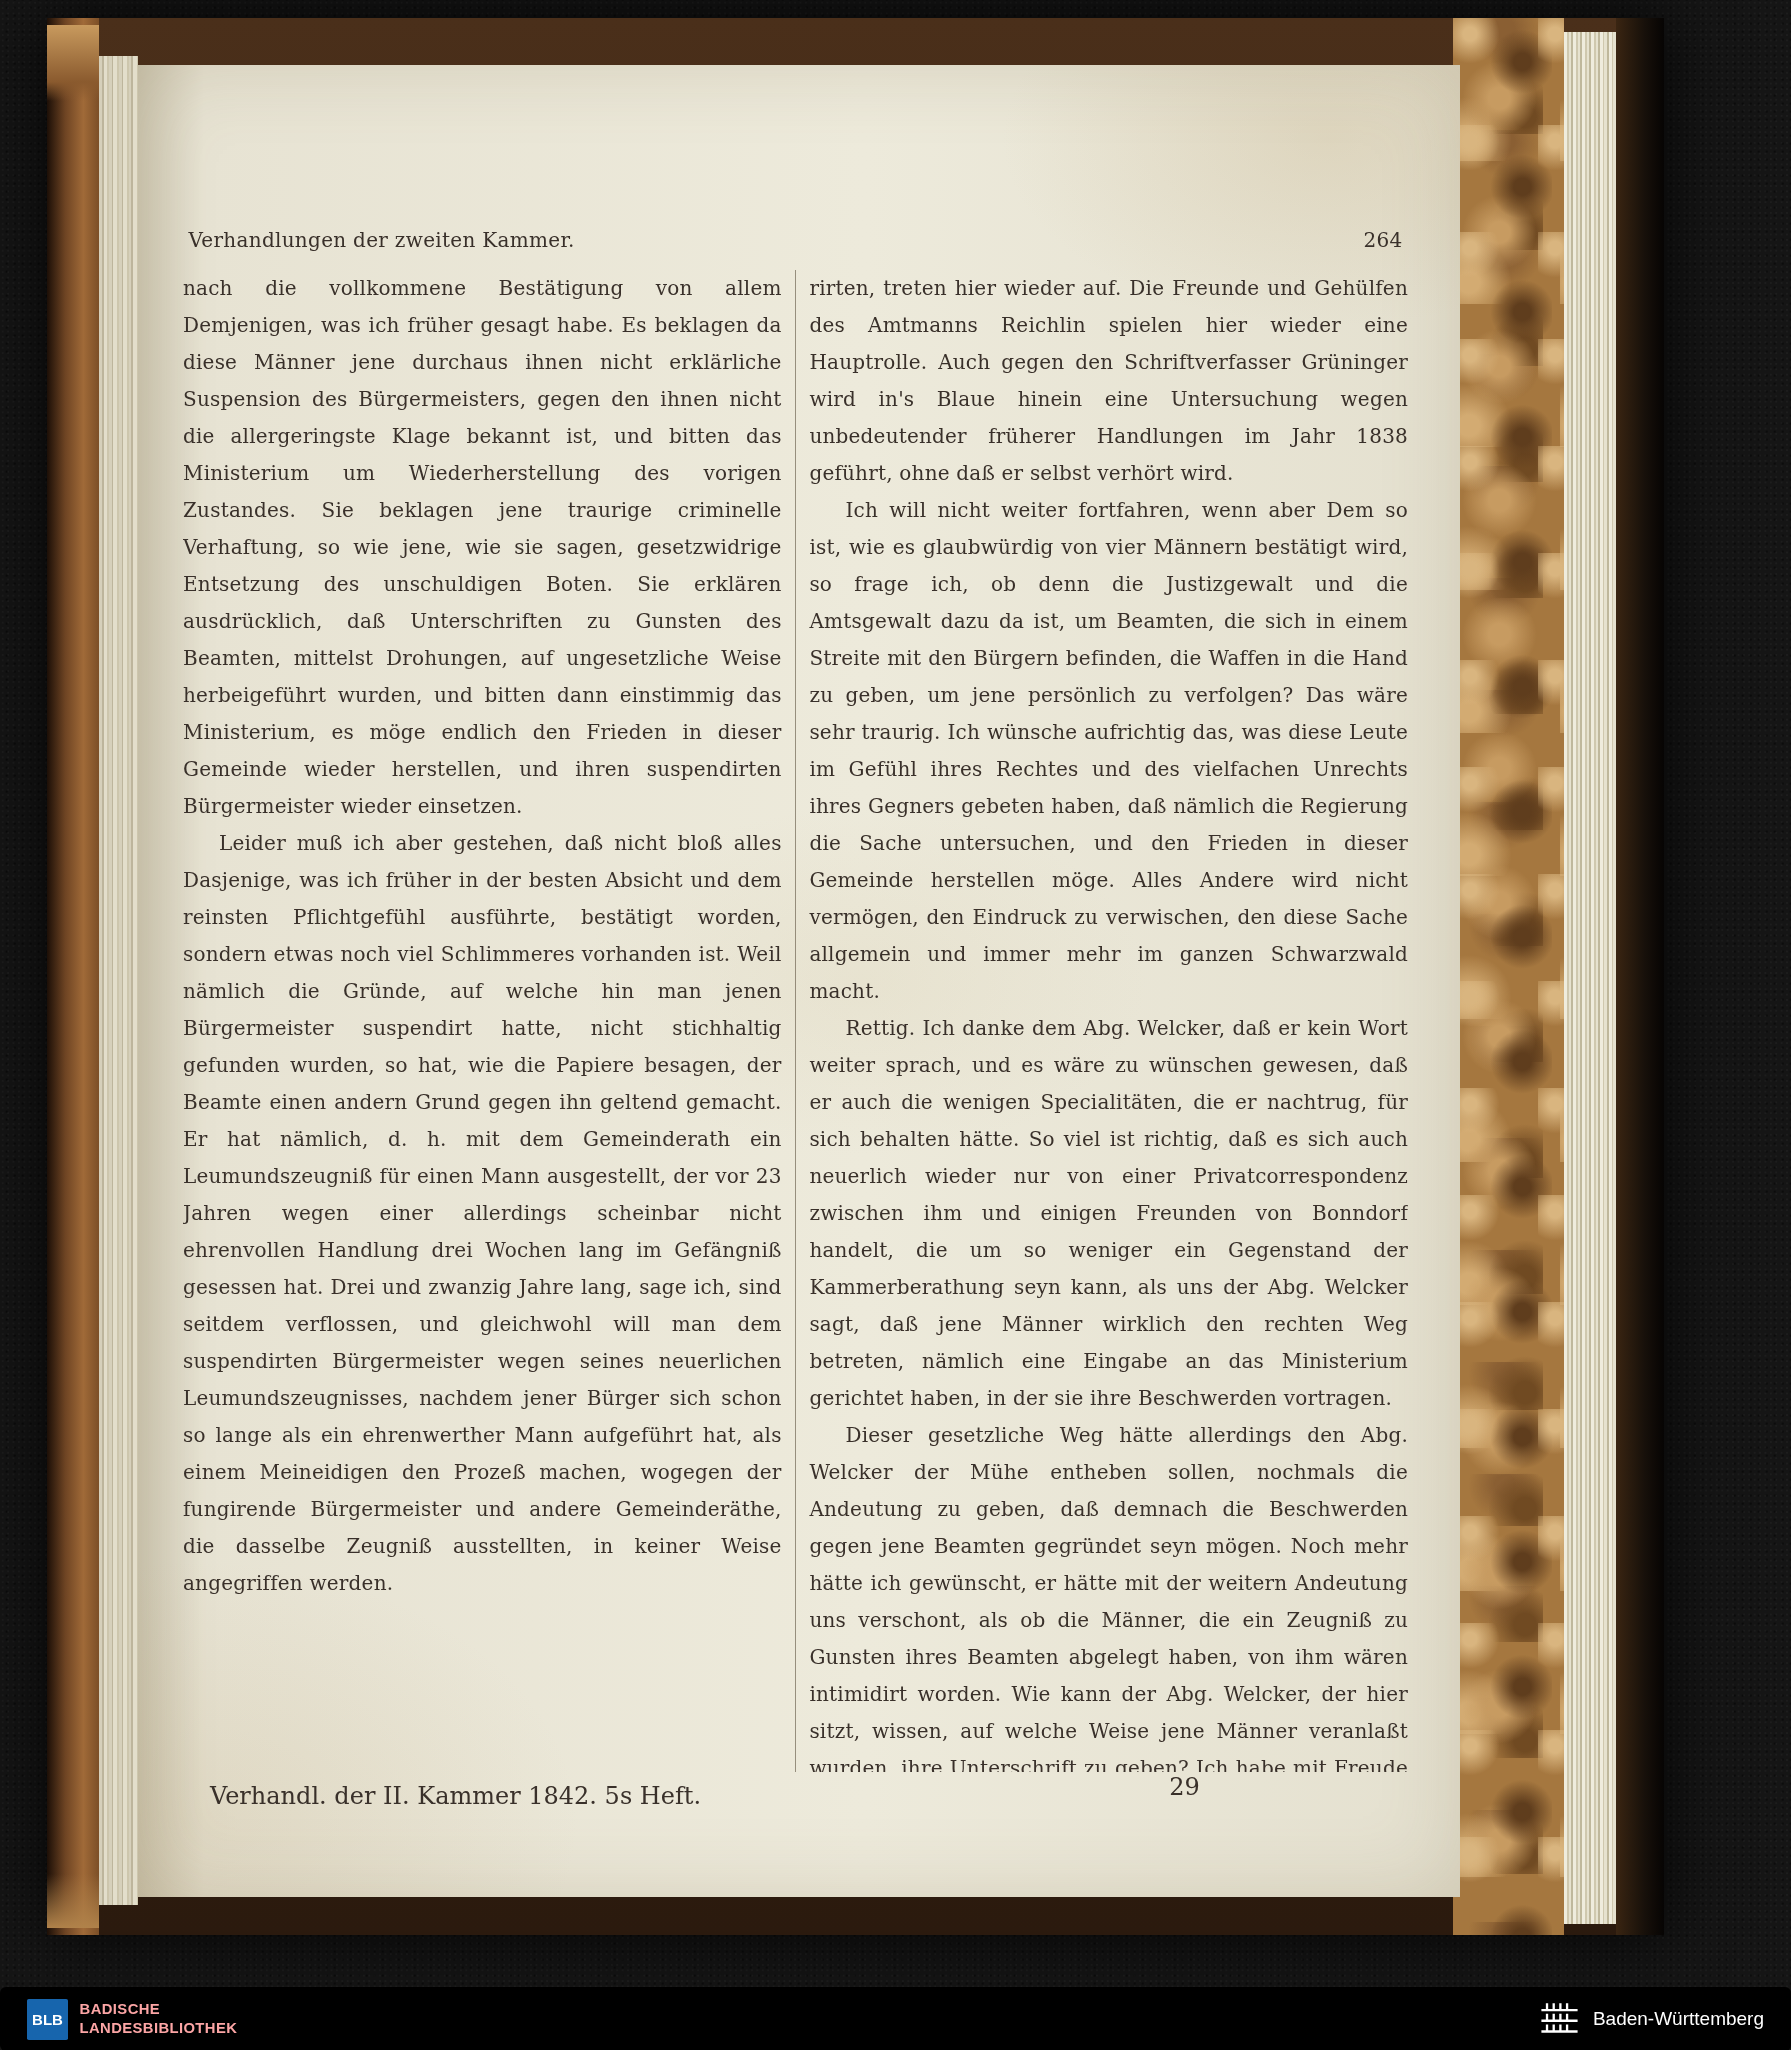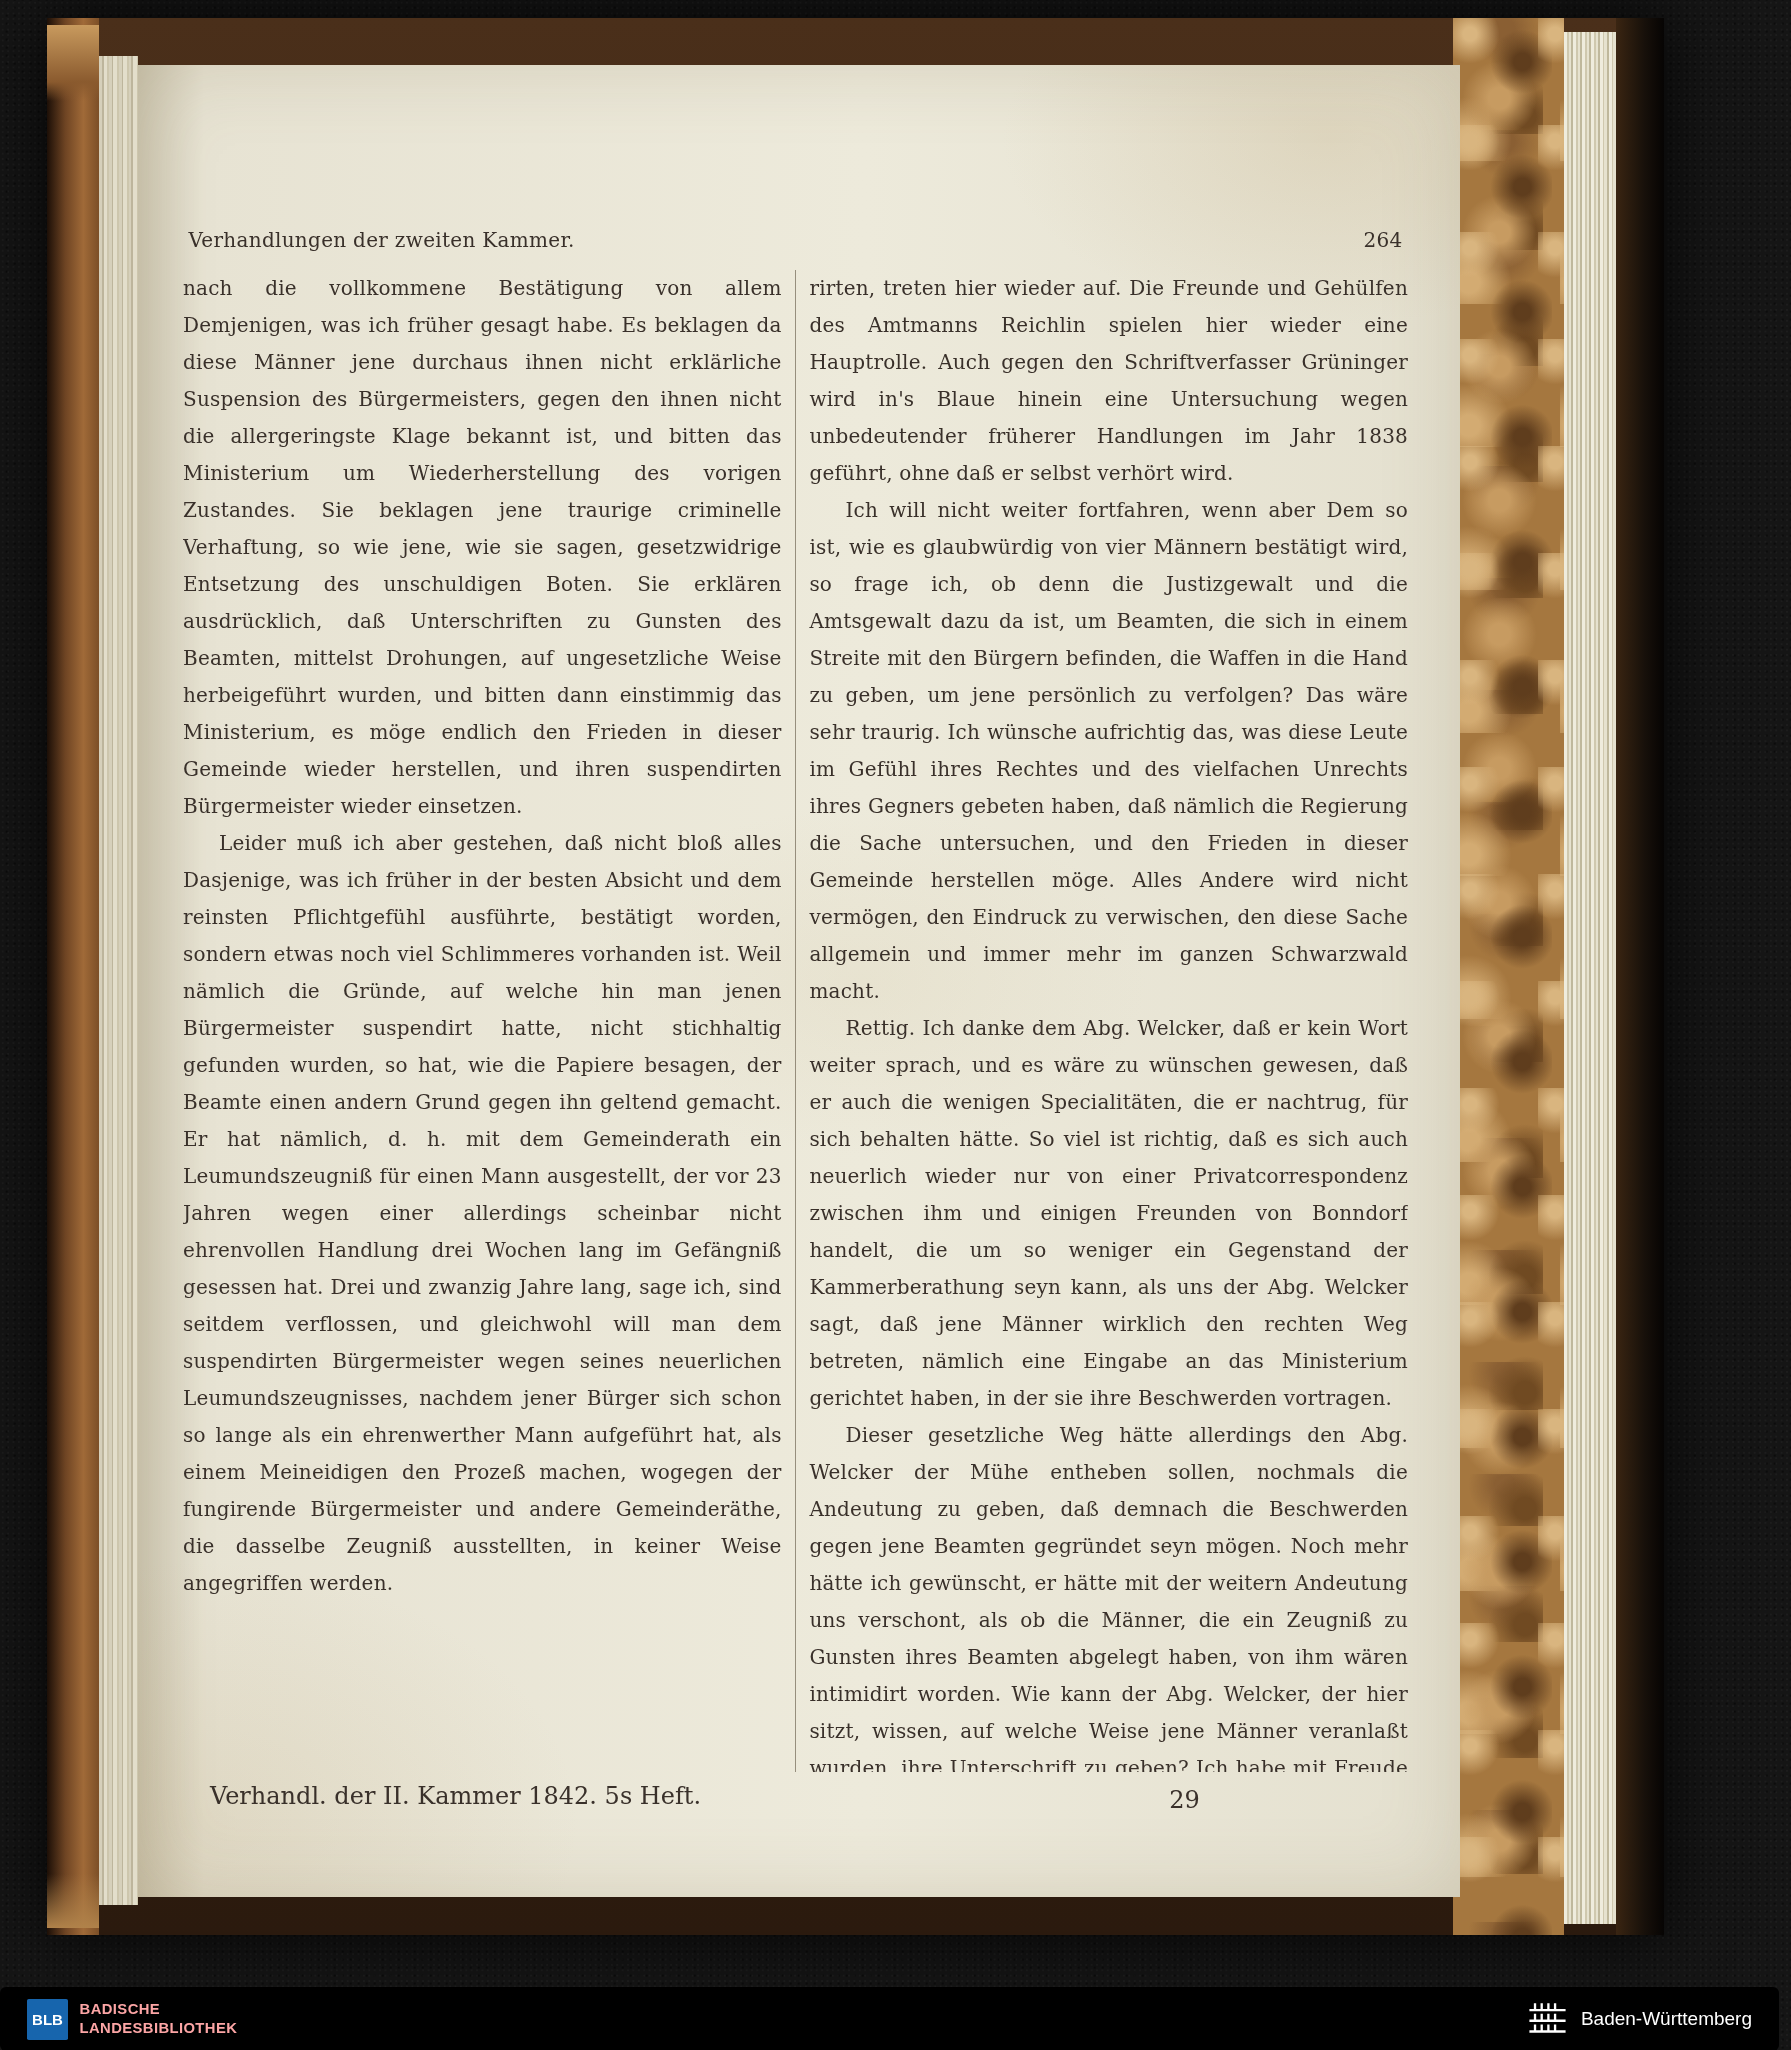--- a/index.html
+++ b/index.html
@@ -86,25 +86,25 @@
     overflow:hidden; letter-spacing:0.2px;
   }
   .col.left  { padding-right:13.4px; }
   .col.right { padding-left:13.4px; border-left:0.9px solid rgba(80,68,50,0.55); }
   .para { margin:0; }
   .para.indent { text-indent:36px; }
   .page-footer {
     position:relative; height:39px; font-size:24px; margin-top:3.6px;
   }
   .sig-mark  { position:absolute; left:27px;  bottom:5.4px; }
-  .sheet-num { position:absolute; left:80.5%; bottom:1px; }
+  .sheet-num { position:absolute; left:80.5%; bottom:14px; }
 
   
   .bottom-bar {
-    position:absolute; left:0; right:12px; bottom:0; height:64px; background:#000;
+    position:absolute; left:0; right:0; bottom:0; height:64px; background:#000;
     display:flex; align-items:center; justify-content:space-between;
     padding:0 27px;
     font-family:"Liberation Sans", sans-serif;
     border-radius:6px;
   }
   .bar-left { display:flex; align-items:center; gap:11.6px; }
   .blb-logo {
     width:41px; height:41px; background:#1765ad; color:#fff;
     display:flex; align-items:center; justify-content:center;
     font-weight:bold; font-size:15px; border-radius:1.8px; cursor:pointer;

